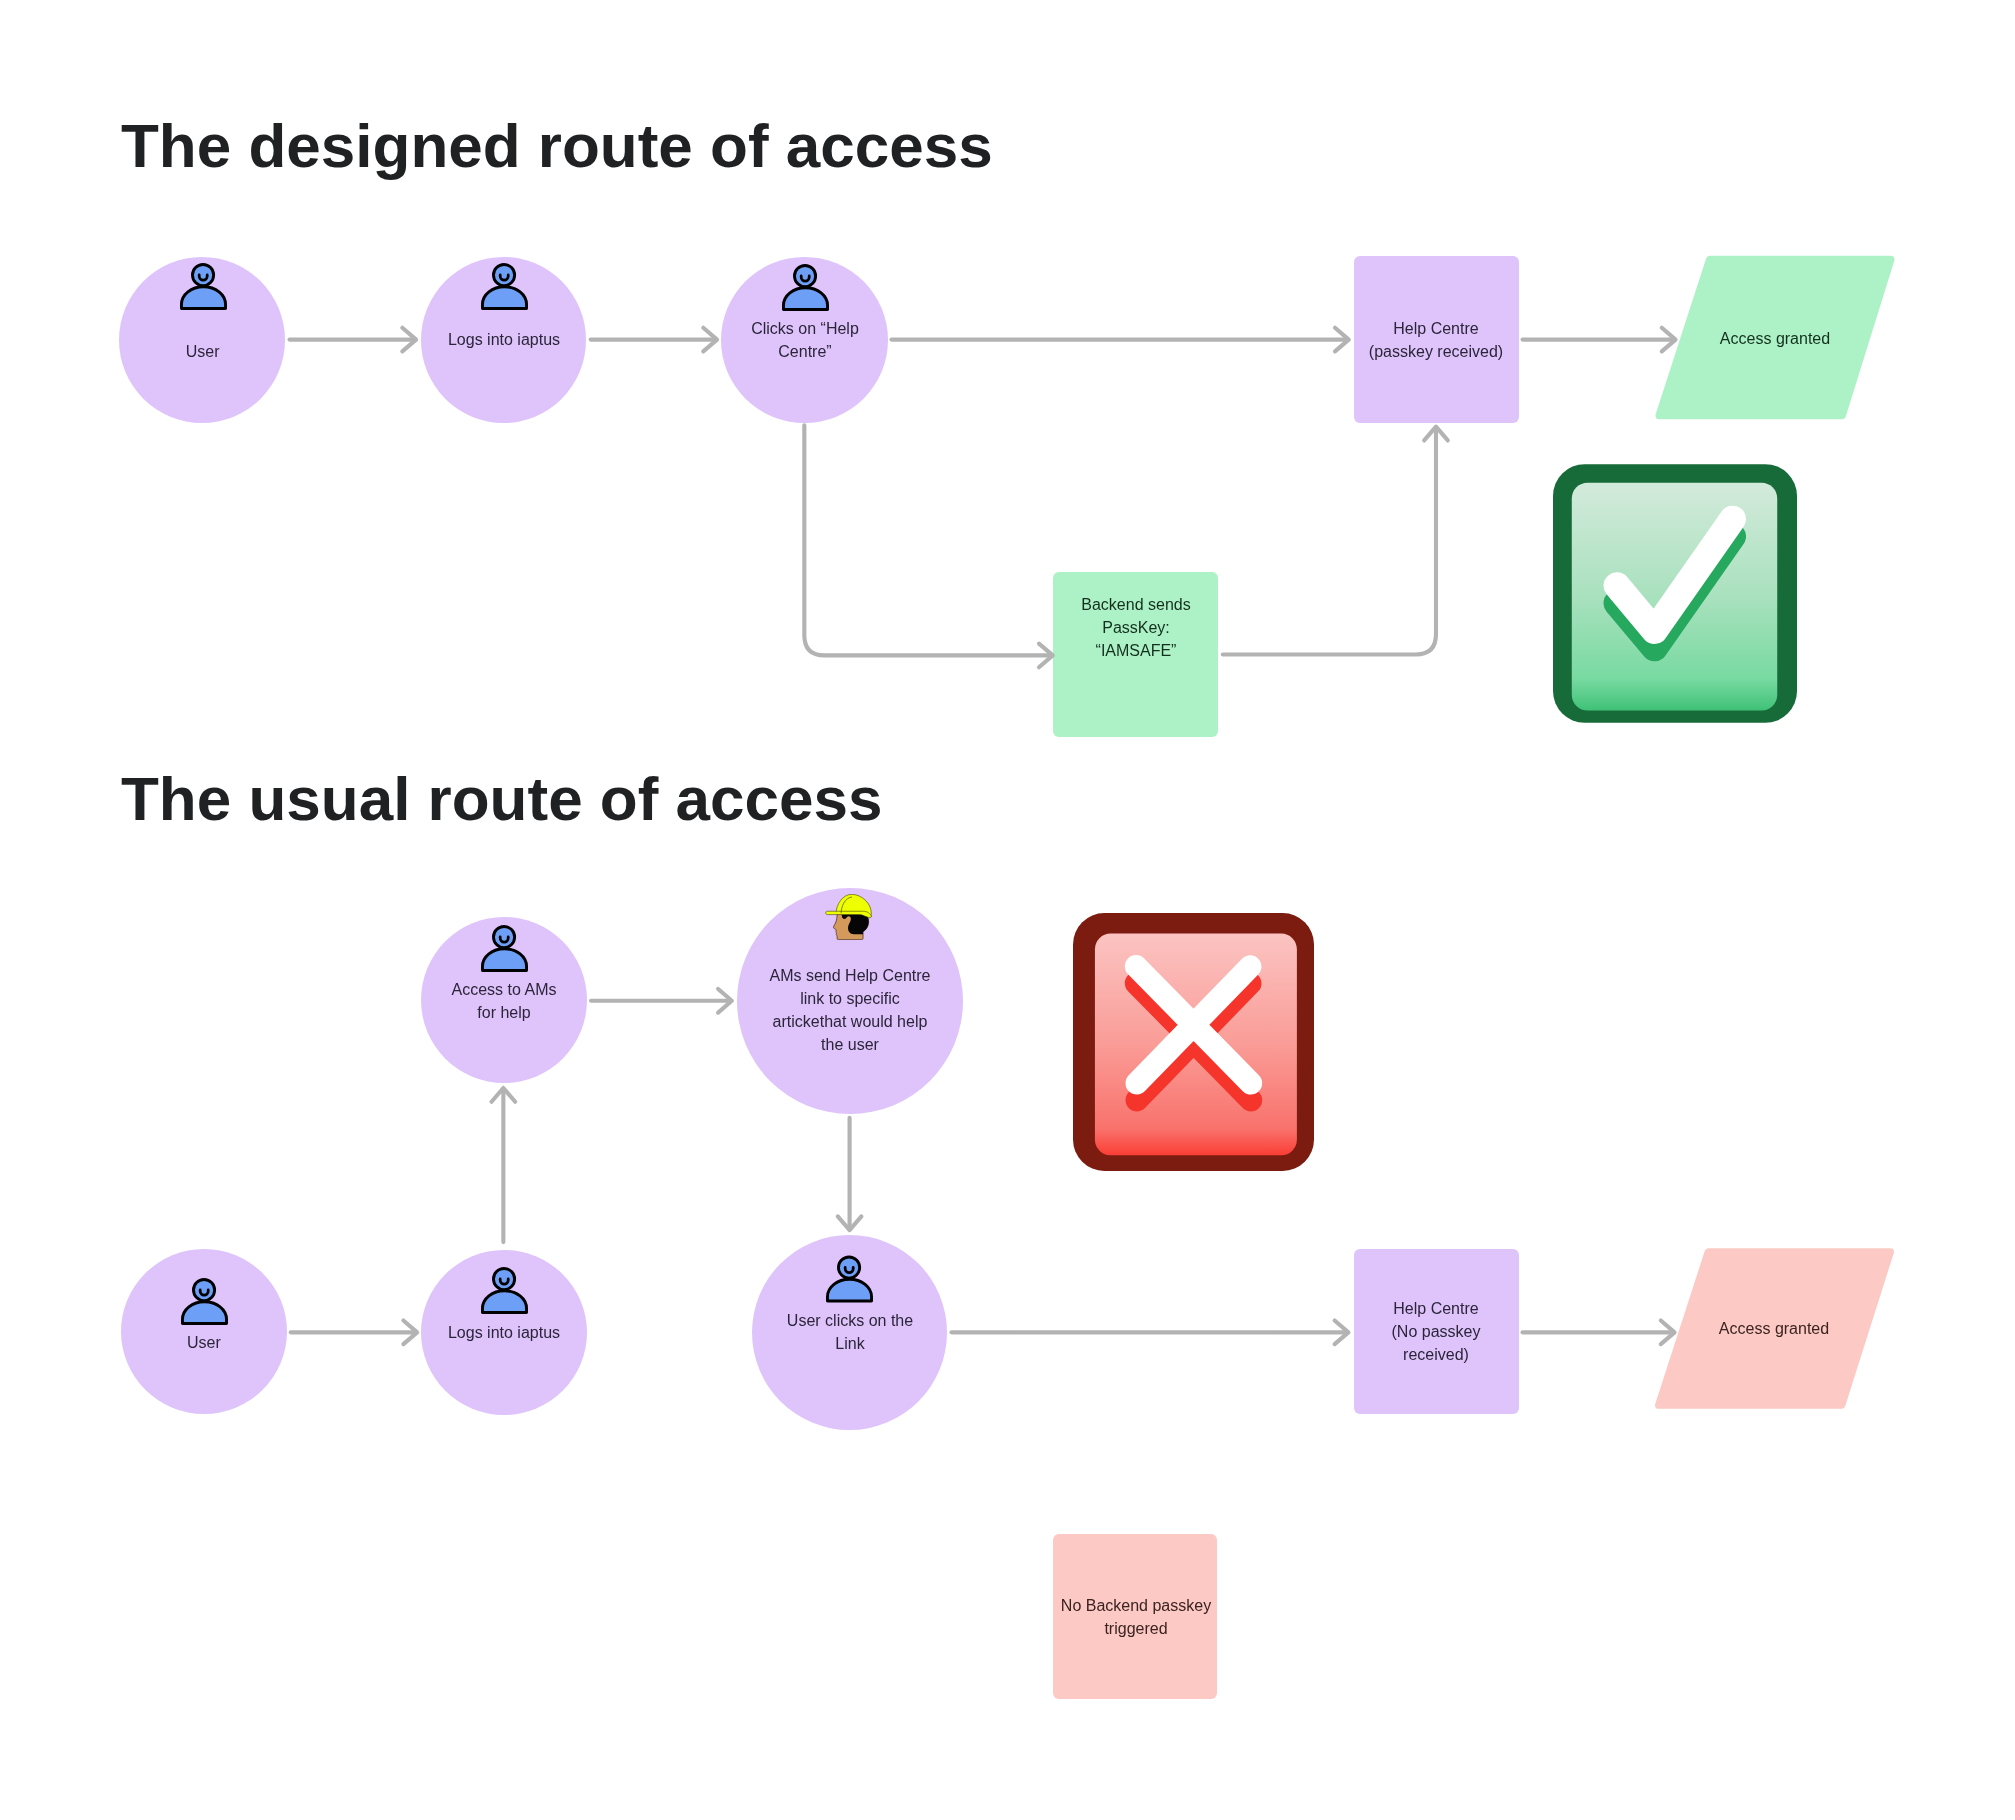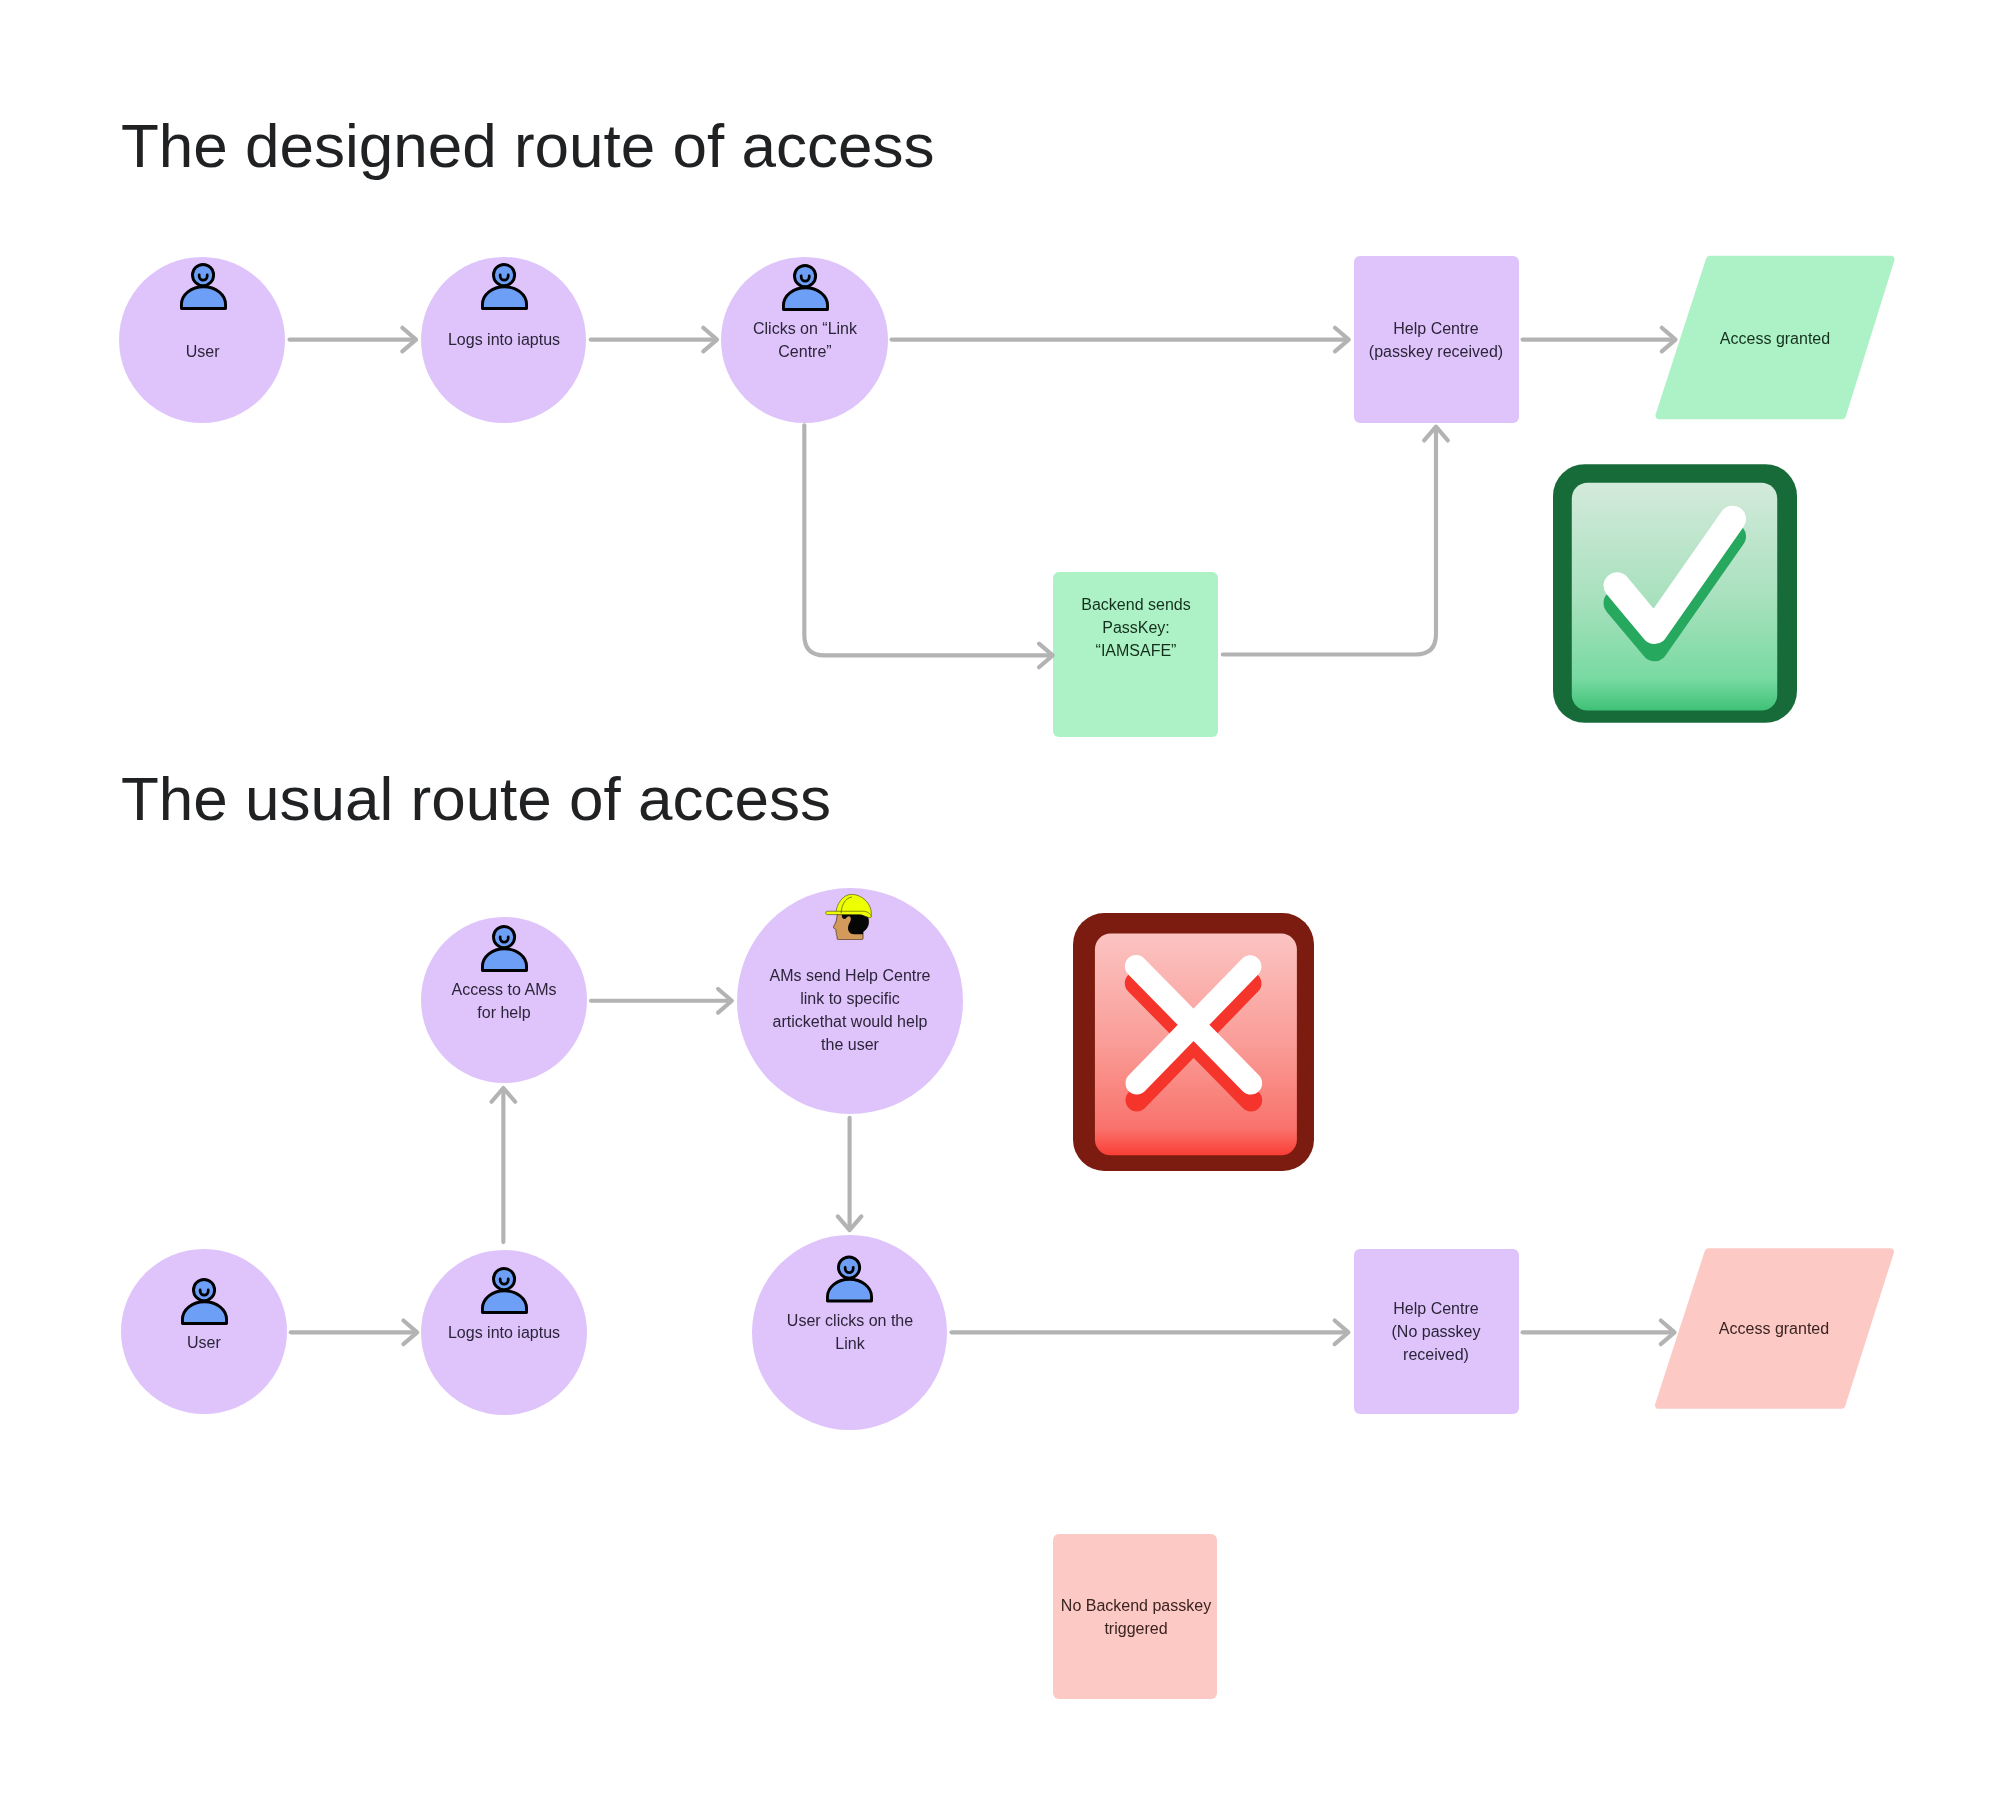--- a/index.html
+++ b/index.html
@@ -1,20 +1,20 @@
 <!DOCTYPE html>
 <html style="font-size:7.9px"><head>
 <meta charset="utf-8">
 <title>The designed route of access / The usual route of access</title>
 <style>
   html,body{margin:0;padding:0;background:#fff;}
   body{width:2015px;height:1821px;position:relative;overflow:hidden;
        font-family:"Liberation Sans",sans-serif;}
   .canvas{position:absolute;left:0;top:0;width:2015px;height:1821px;background:#fff;}
-  .section-title{position:absolute;font-size:62px;font-weight:400;color:#1F2123;
+  .section-title{position:absolute;font-size:62px;font-weight:700;color:#1F2123;
        line-height:1;white-space:nowrap;}
   .node{position:absolute;box-sizing:border-box;}
   .circle{border-radius:50%;}
   .rbox{border-radius:5.9px;}
   .purple{background:#DEC4FB;}
   .green{background:#ACF2C6;}
   .pink{background:#FCC9C4;}
   .labelblock{position:absolute;text-align:center;}
   .label{font-size:16px;line-height:23px;color:#2C2539;white-space:nowrap;}
   .label.tgreen{color:#14301D;}
@@ -104,21 +104,21 @@
     </g>
     <path d="M40.8 25.4 L40.8 27.8 A 8.53 8.53 0 0 0 57.9 27.8 L57.9 25.4" fill="none" stroke="#000" stroke-width="5.9" stroke-linecap="round"></path>
   </svg>
 <div class="labelblock" style="left:5.7px;top:340px;width:394px">
     <div class="label">User</div>
   </div>
 <div class="labelblock" style="left:307px;top:328px;width:394px">
     <div class="label">Logs into iaptus</div>
   </div>
 <div class="labelblock" style="left:608px;top:317px;width:394px">
-    <div class="label">Clicks on “Link</div>
+    <div class="label">Clicks on “Help</div>
     <div class="label">Centre”</div>
   </div>
 <div class="labelblock" style="left:1239px;top:317px;width:394px">
     <div class="label">Help Centre</div>
     <div class="label">(passkey received)</div>
   </div>
 <div class="labelblock" style="left:939px;top:593px;width:394px">
     <div class="label tgreen">Backend sends</div>
     <div class="label tgreen">PassKey:</div>
     <div class="label tgreen">“IAMSAFE”</div>

